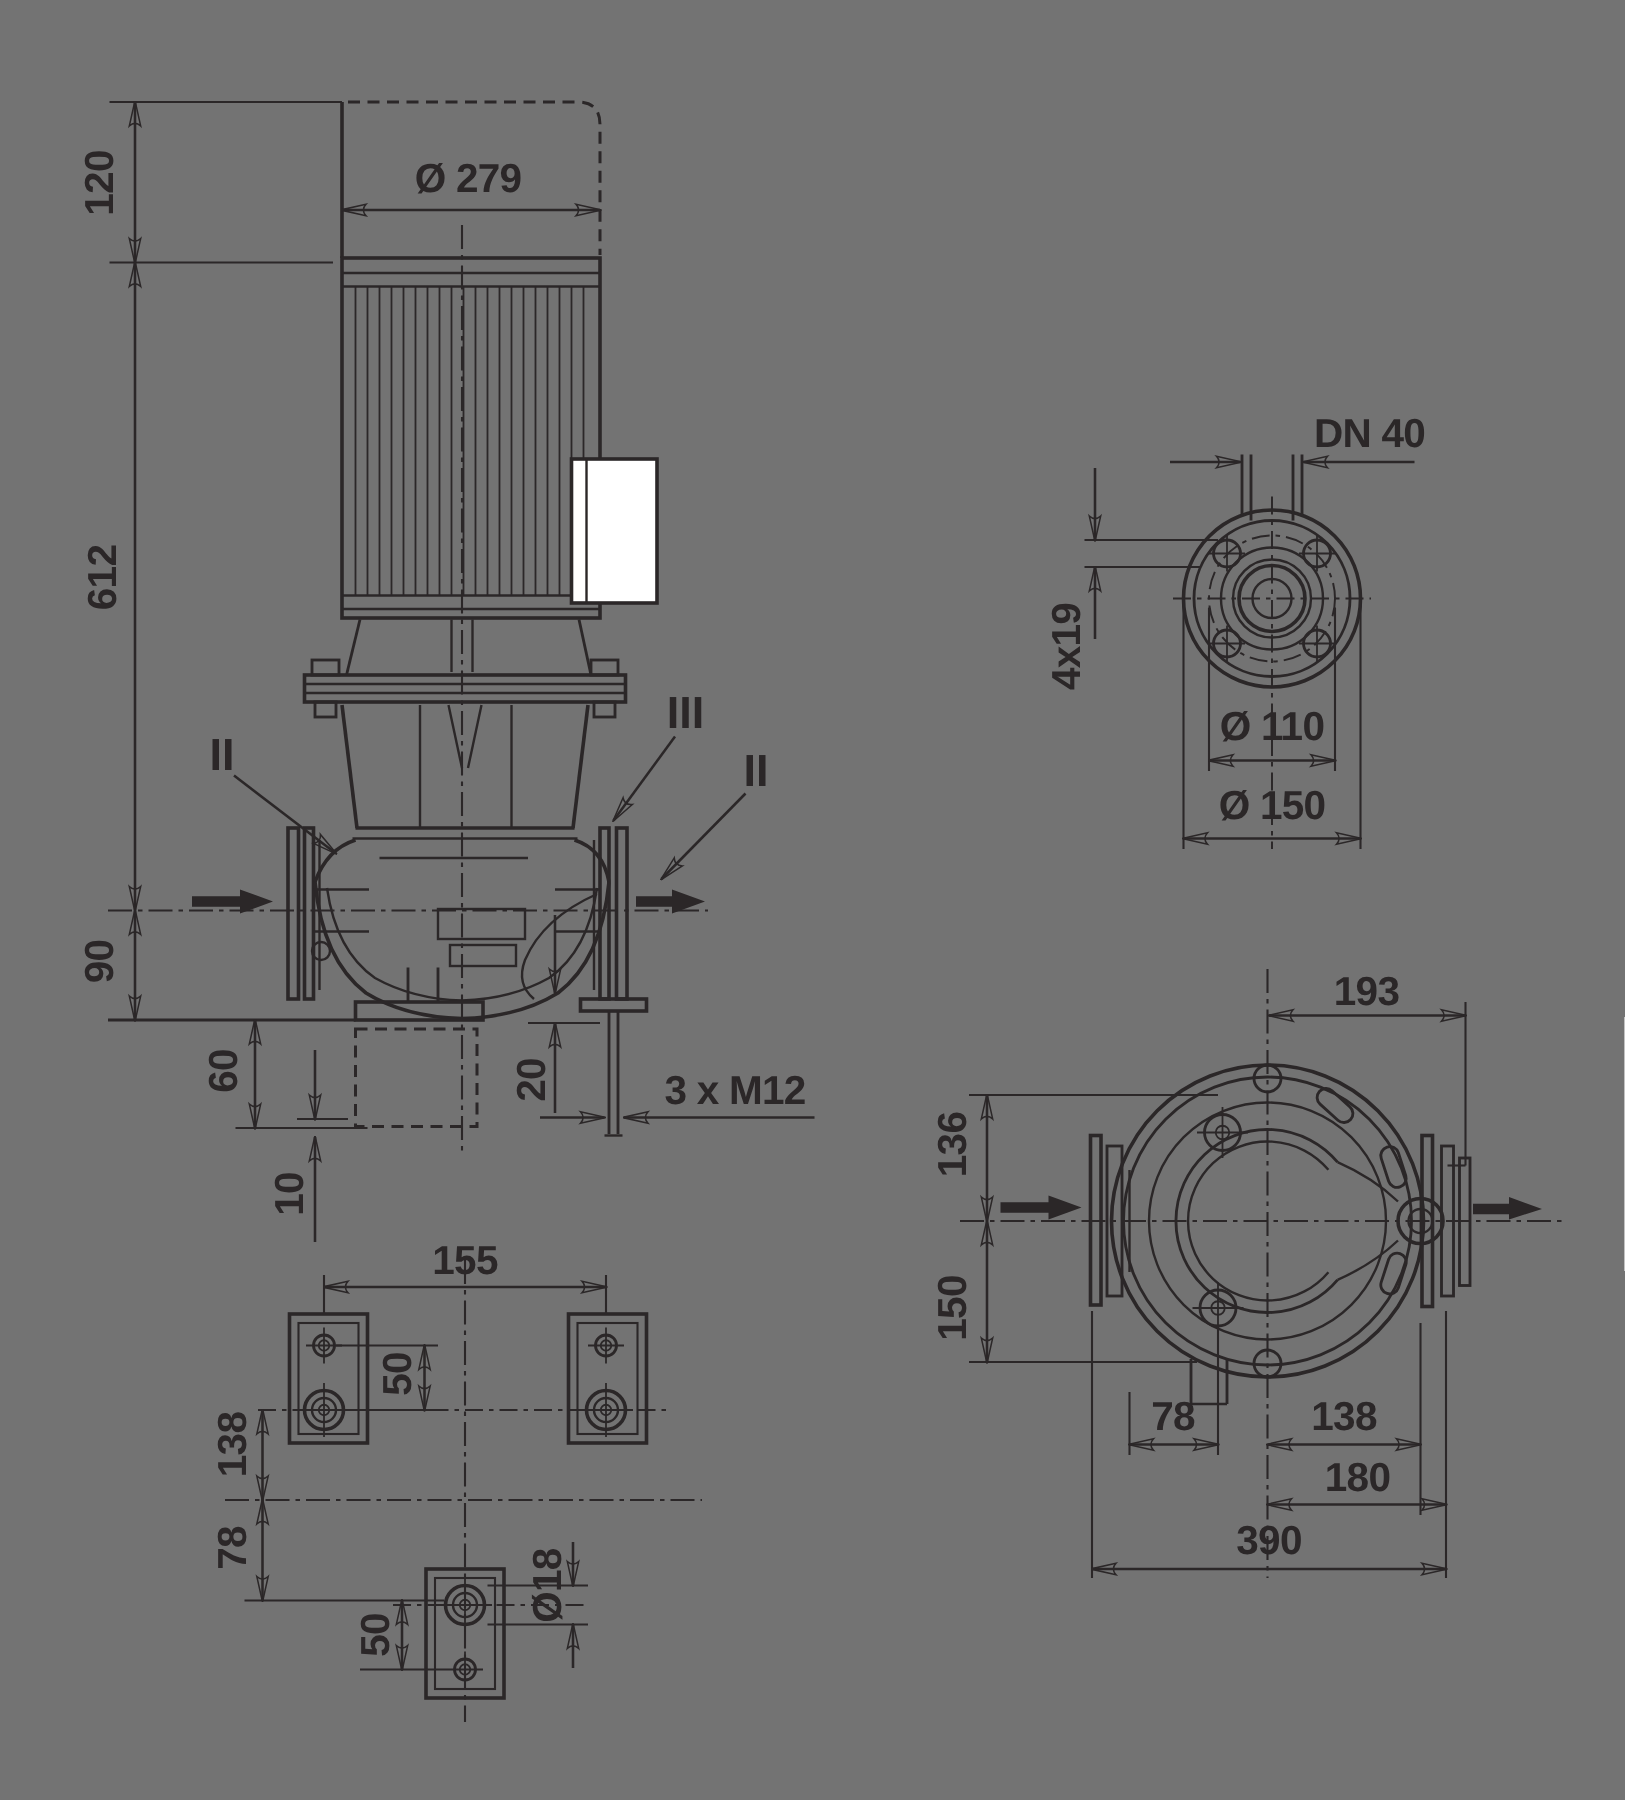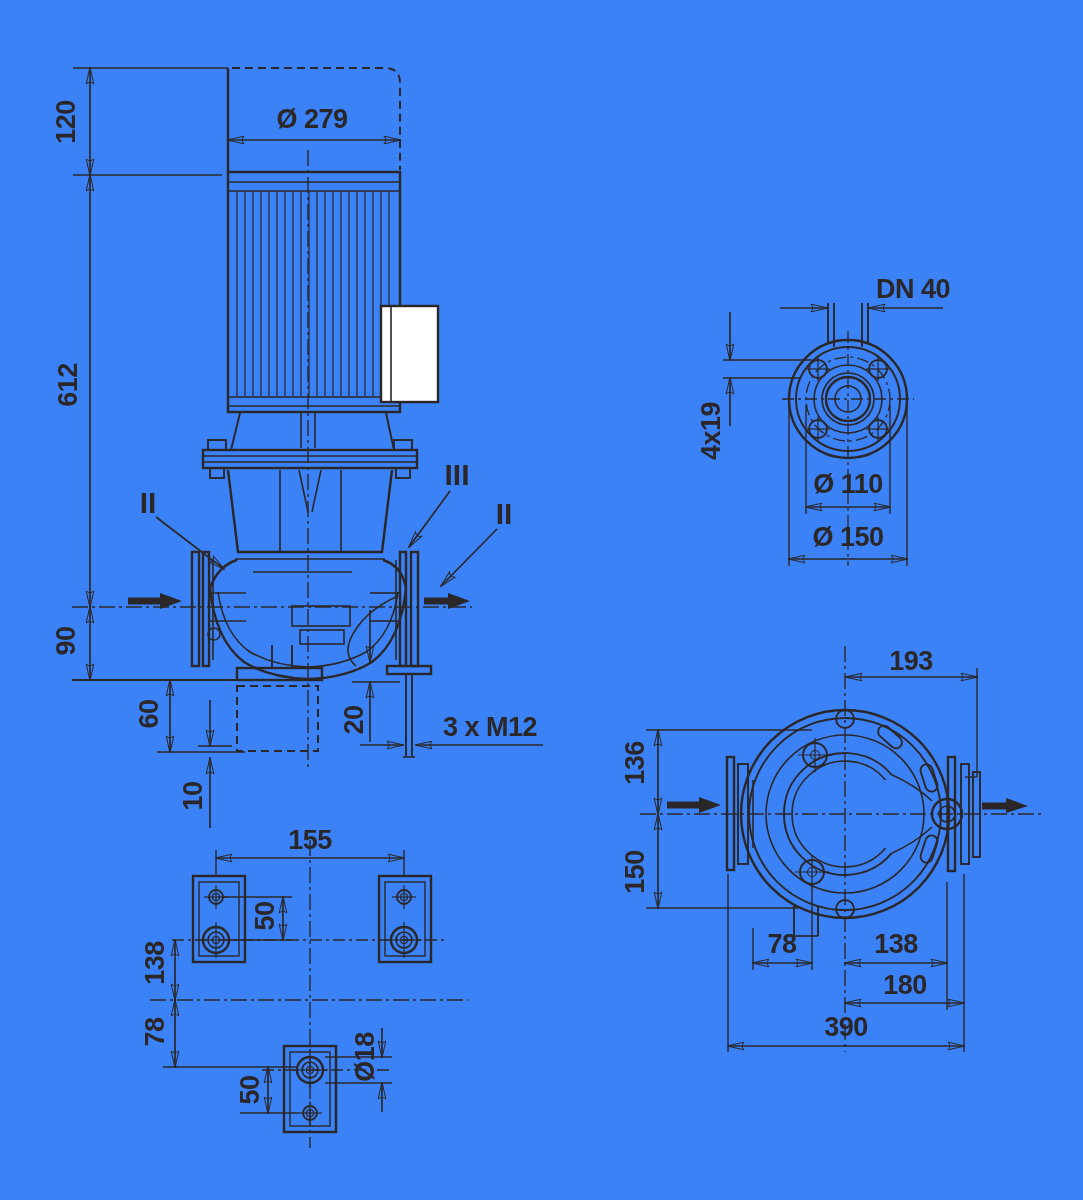--- a/index.html
+++ b/index.html
@@ -1,16 +1,16 @@
 <!DOCTYPE html>
 <html><head>
 <meta charset="utf-8">
 <style>
   html,body{margin:0;padding:0;background:#ffffff;}
-  #stage{position:relative;width:1083px;height:1200px;background:#3b82f6;overflow:hidden;}
+  #stage{position:relative;width:1083px;height:1200px;background:#737373;overflow:hidden;}
   svg{position:absolute;inset:0;}
   svg path,svg line,svg rect,svg circle,svg polyline{fill:none;stroke:#2b2728;stroke-linecap:butt;}
   .s2{stroke-width:2.4;}
   .s18{stroke-width:1.9;}
   .s16{stroke-width:1.6;}
   .s12{stroke-width:1.2;}
   .dim{stroke-width:1.7;}
   .thin{stroke-width:1.4;}
   .cl{stroke-width:1.4;stroke-dasharray:16 4 3 4;}
   .cl2{stroke-width:1.3;stroke-dasharray:12 4 3 4;}

